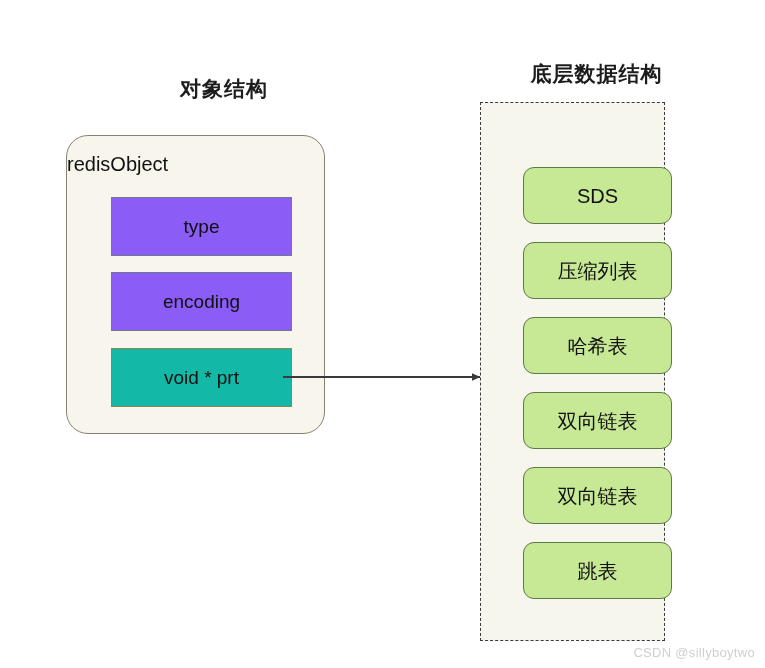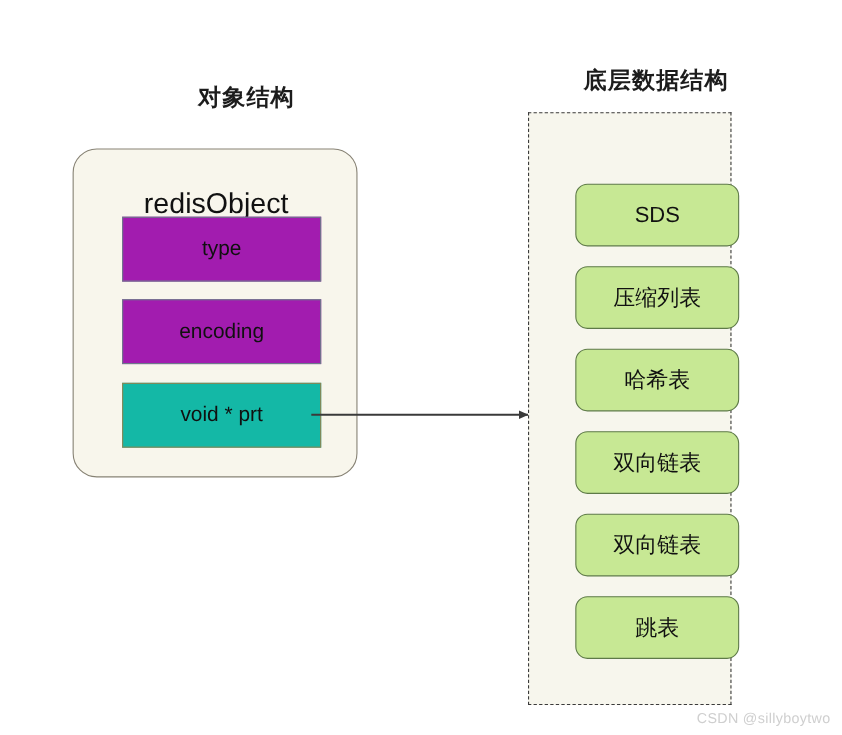--- a/index.html
+++ b/index.html
@@ -51,43 +51,43 @@
     width: 259px;
     height: 299px;
     background: #f8f6ec;
     border: 1.6px solid #878274;
     border-radius: 22px;
     box-sizing: border-box;
   }
   #object-card-title {
     position: absolute;
     left: 0;
-    top: 36px;
+    top: 18px;
     width: 259px;
-    text-align: center;
-    font-size: 26px;
+    text-align: left;
+    font-size: 20px;
     font-weight: 400;
     color: #111111;
     line-height: 1;
   }
   .field-box {
     position: absolute;
     left: 44px;
     width: 181px;
     height: 59px;
     box-sizing: border-box;
     border: 1.5px solid #6d7a8a;
     display: flex;
     align-items: center;
     justify-content: center;
     font-size: 19px;
     color: #101010;
     line-height: 1;
   }
-  .field-box.blue { background: #a21caf; }
+  .field-box.blue { background: #8b5cf6; }
   .field-box.yellow {
     background: #14b8a6;
     border-color: #8a8654;
   }
   #field-type     { top: 61px; }
   #field-encoding { top: 136px; }
   #field-ptr      { top: 212px; }
 
   
   #connector {

